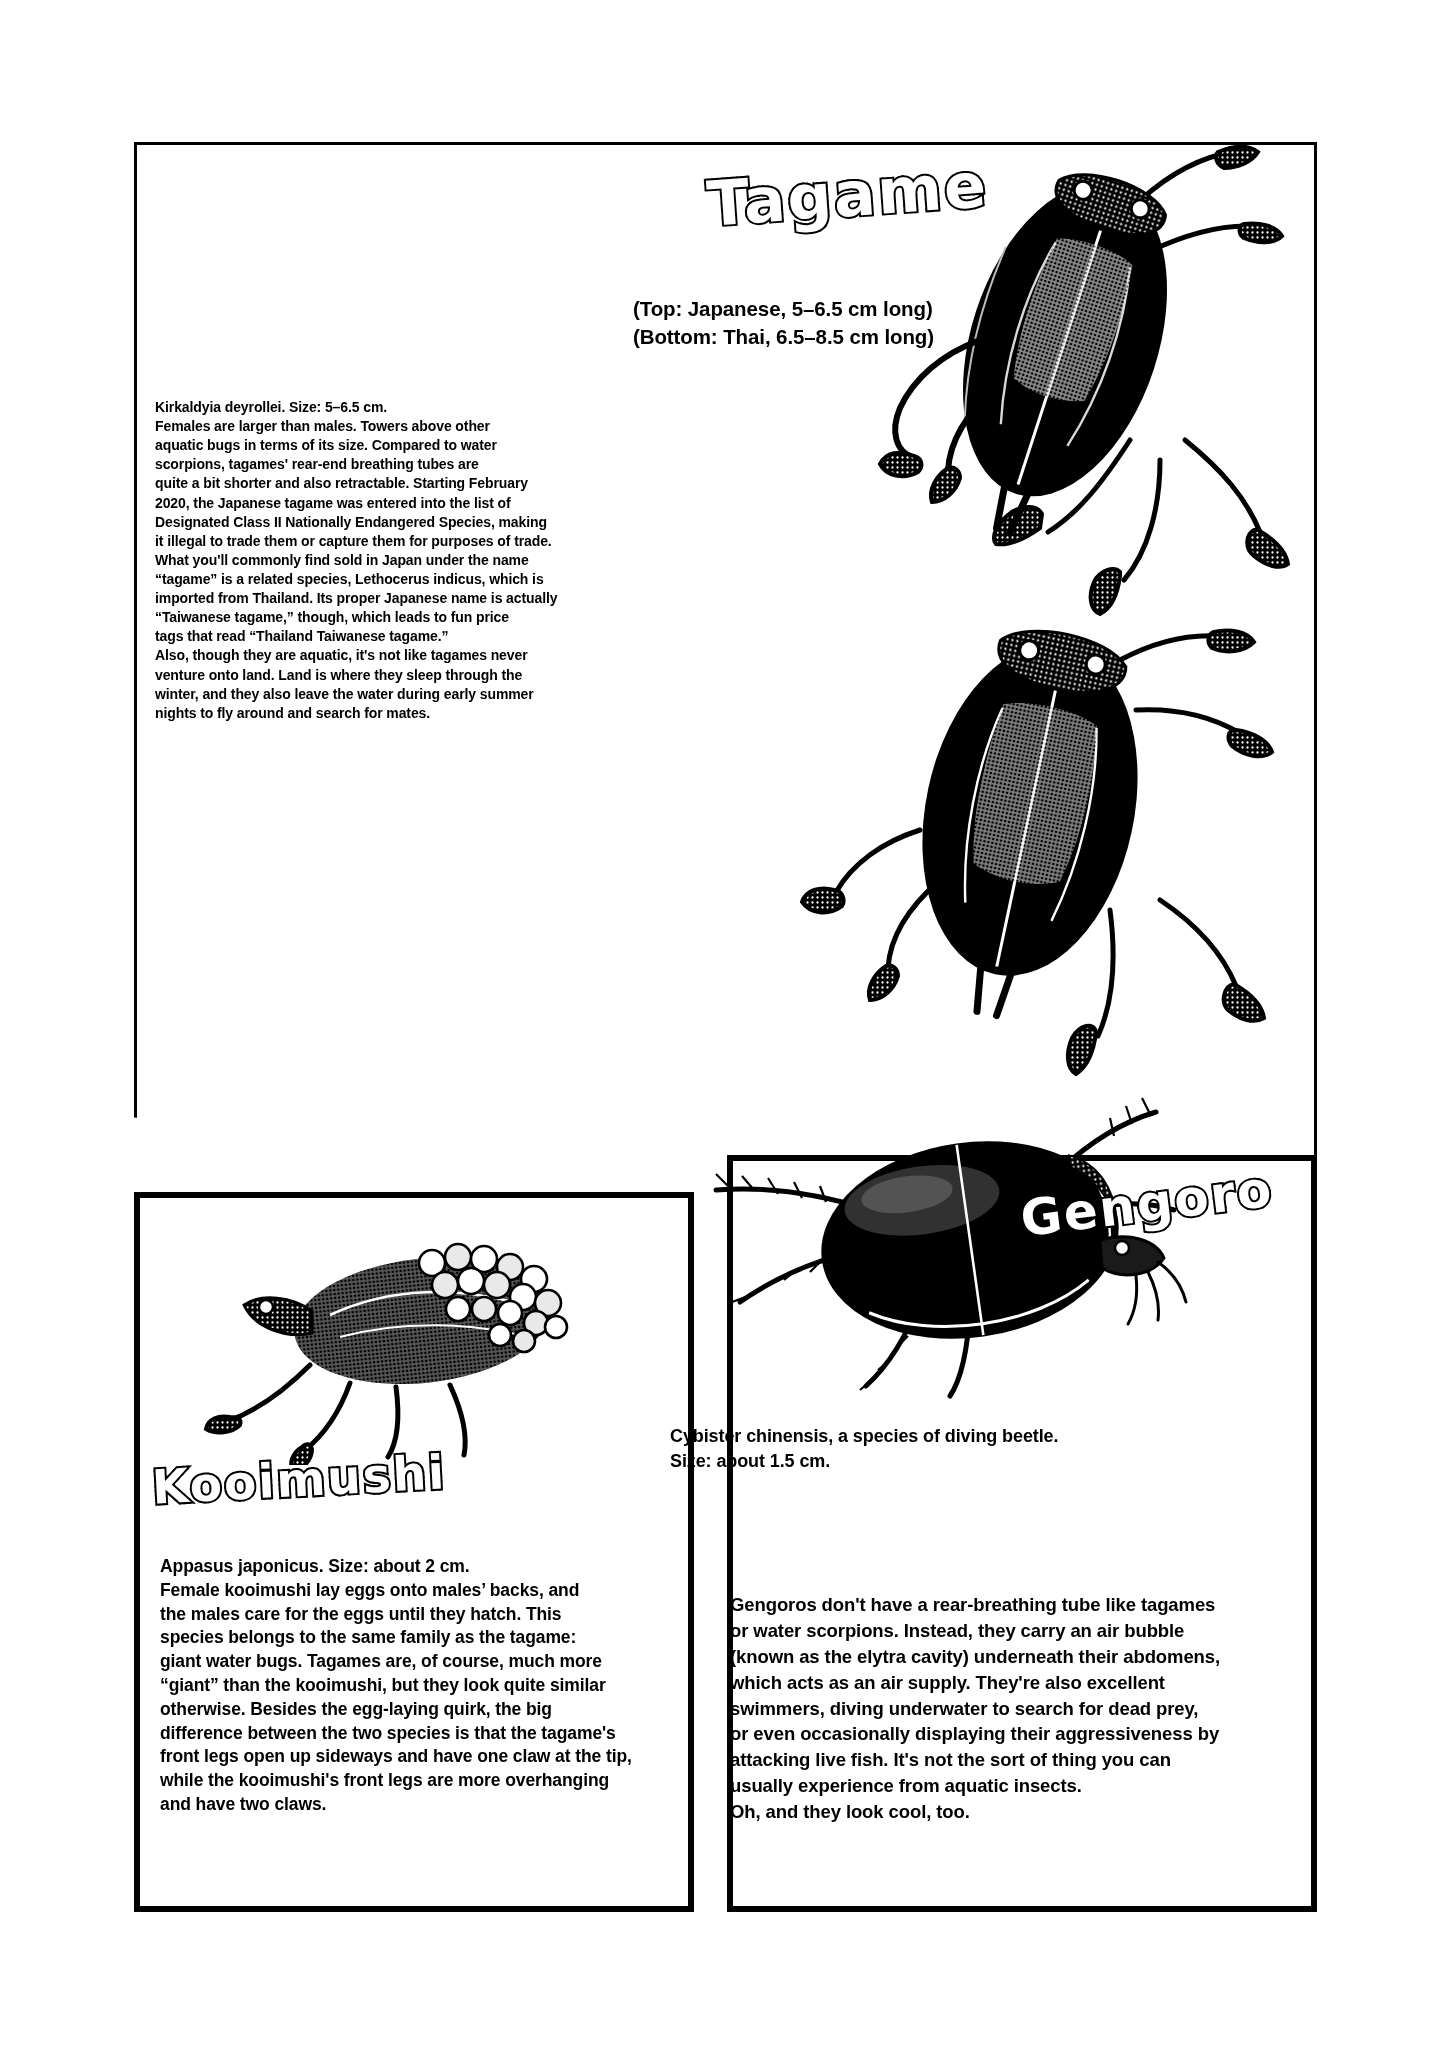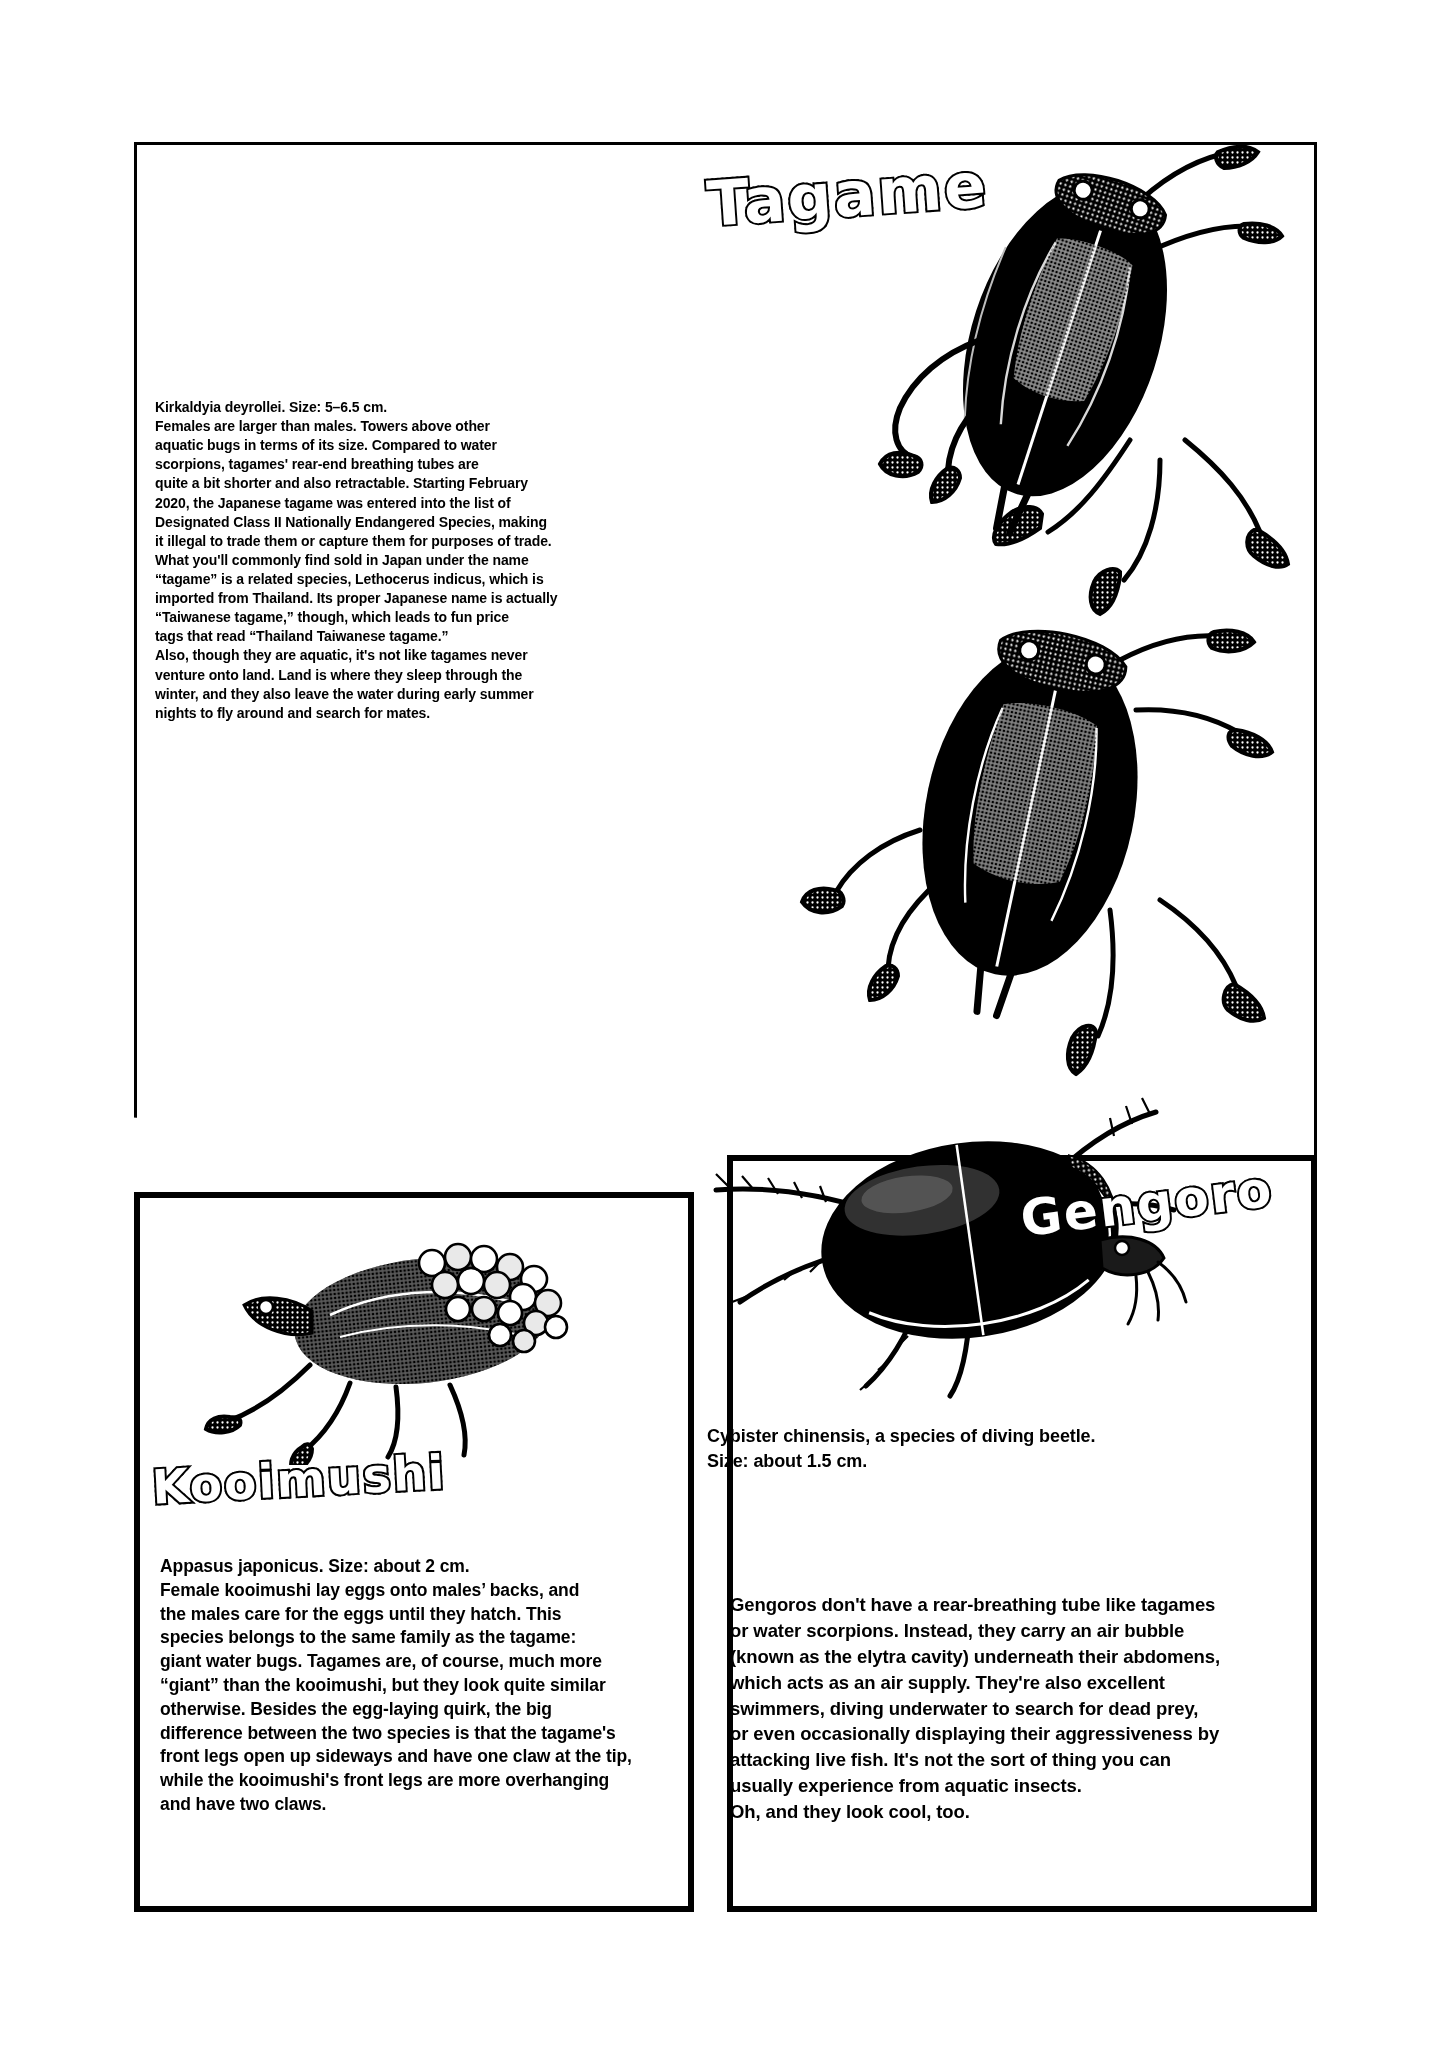--- a/index.html
+++ b/index.html
@@ -114,21 +114,21 @@
 
   #kooimushi-body {
     left: 160px;
     top: 1555px;
     width: 512px;
     font-size: 17.5px;
     line-height: 1.36;
   }
 
   #gengoro-body-1 {
-    left: 707px;
+    left: 670px;
     top: 1424px;
     width: 540px;
     font-size: 18px;
     line-height: 1.40;
   }
   #gengoro-body-2 {
     left: 730px;
     top: 1592px;
     width: 555px;
     font-size: 18.5px;
@@ -273,20 +273,22 @@
       <path d="M260 108 L260 390" stroke="#fff" stroke-width="3"></path>
       <path d="M212 136 C 198 198 200 272 216 334" stroke="#fff" stroke-width="2.4" fill="none"></path>
       <path d="M308 136 C 322 198 320 272 304 334" stroke="#fff" stroke-width="2.4" fill="none"></path>
       <path d="M212 132 C 236 122 284 122 308 134 C 318 192 316 248 304 294 C 278 306 242 306 216 294 C 204 248 204 190 212 132 Z" fill="url(#ht2)" opacity="0.5"></path>
       <path d="M244 390 L250 438 M276 390 L270 438" stroke="#000" stroke-width="7" stroke-linecap="round"></path>
       <circle cx="226" cy="74" r="9.5" fill="#fff" stroke="#000" stroke-width="3"></circle>
       <circle cx="294" cy="74" r="9.5" fill="#fff" stroke="#000" stroke-width="3"></circle>
     </g>
   </svg>
 
+  <div class="body-text" id="tagame-size-note">(Top: Japanese, 5–6.5 cm long)
+(Bottom: Thai, 6.5–8.5 cm long)</div>
 
   <div class="body-text" id="tagame-body">Kirkaldyia deyrollei. Size: 5–6.5 cm.
 Females are larger than males. Towers above other
 aquatic bugs in terms of its size. Compared to water
 scorpions, tagames' rear-end breathing tubes are
 quite a bit shorter and also retractable. Starting February
 2020, the Japanese tagame was entered into the list of
 Designated Class II Nationally Endangered Species, making
 it illegal to trade them or capture them for purposes of trade.
 What you'll commonly find sold in Japan under the name

